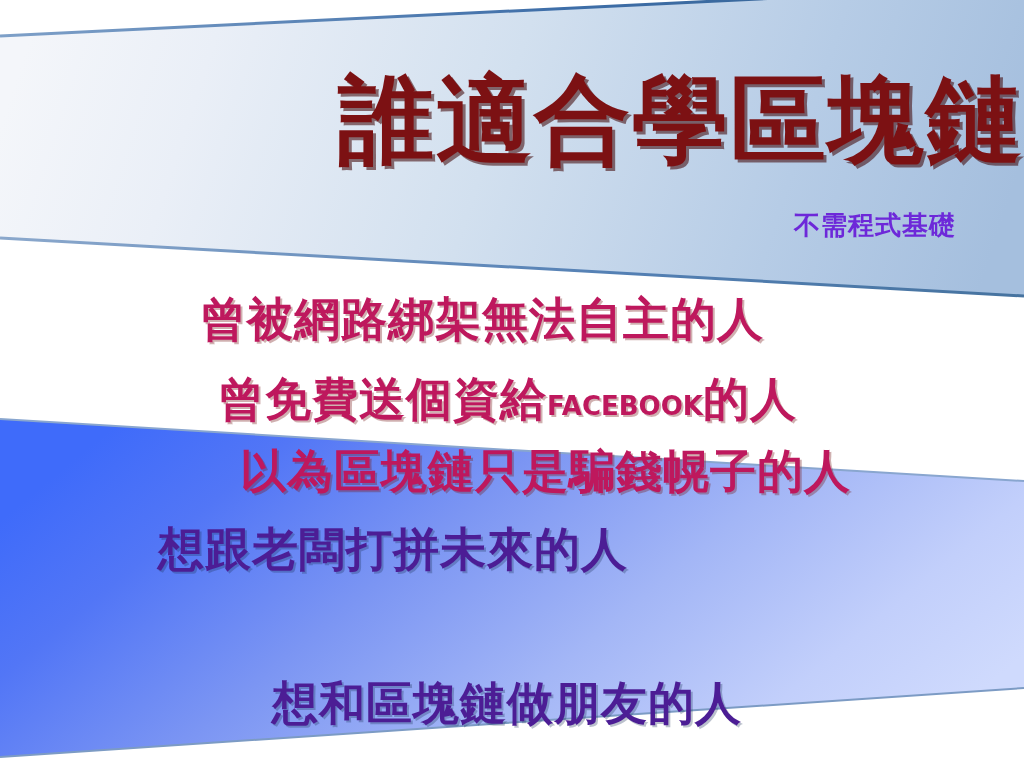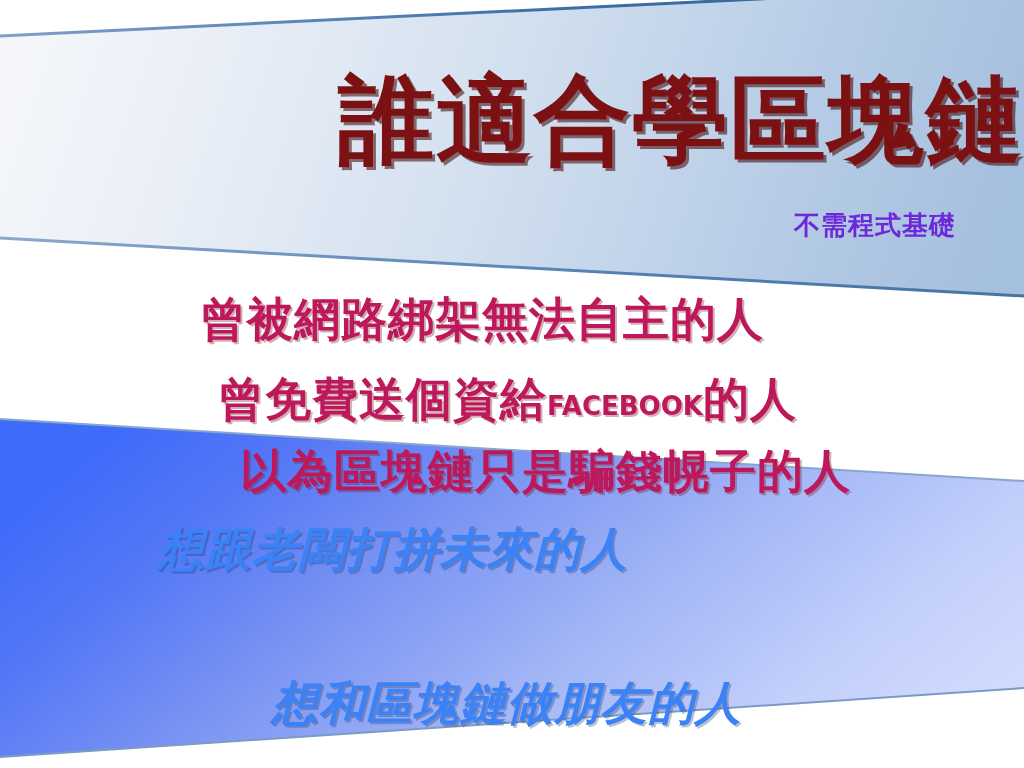--- a/index.html
+++ b/index.html
@@ -66,23 +66,22 @@
     font-weight: bold;
     letter-spacing: 1px;
     white-space: nowrap;
     line-height: 1.1;
   }
   .red {
     color: #be185d;
     text-shadow: 2px 2px 0 rgba(120,30,30,0.35);
   }
   .navy {
-    color: #3b82f6;
+    color: #4c1d95;
     text-shadow: 2px 2px 0 rgba(30,50,90,0.30);
-    font-style: italic;
   }
   .smallcaps {
     font-size: 26px;
     letter-spacing: 0;
   }
   .l1 { top: 294px; padding-left: 200px; }
   .l2 { top: 374px; padding-left: 218px; }
   .l3 { top: 446px; padding-left: 240px; }
   .l4 { top: 524px; padding-left: 158px; }
   .l5 { top: 596px; padding-left: 228px; }

